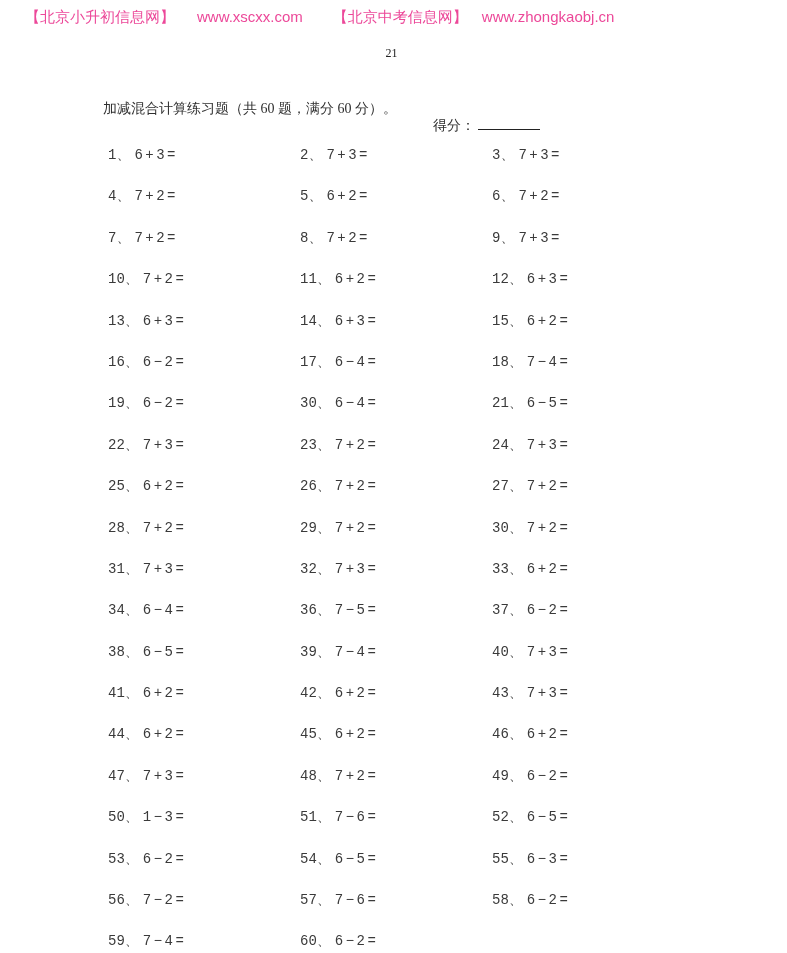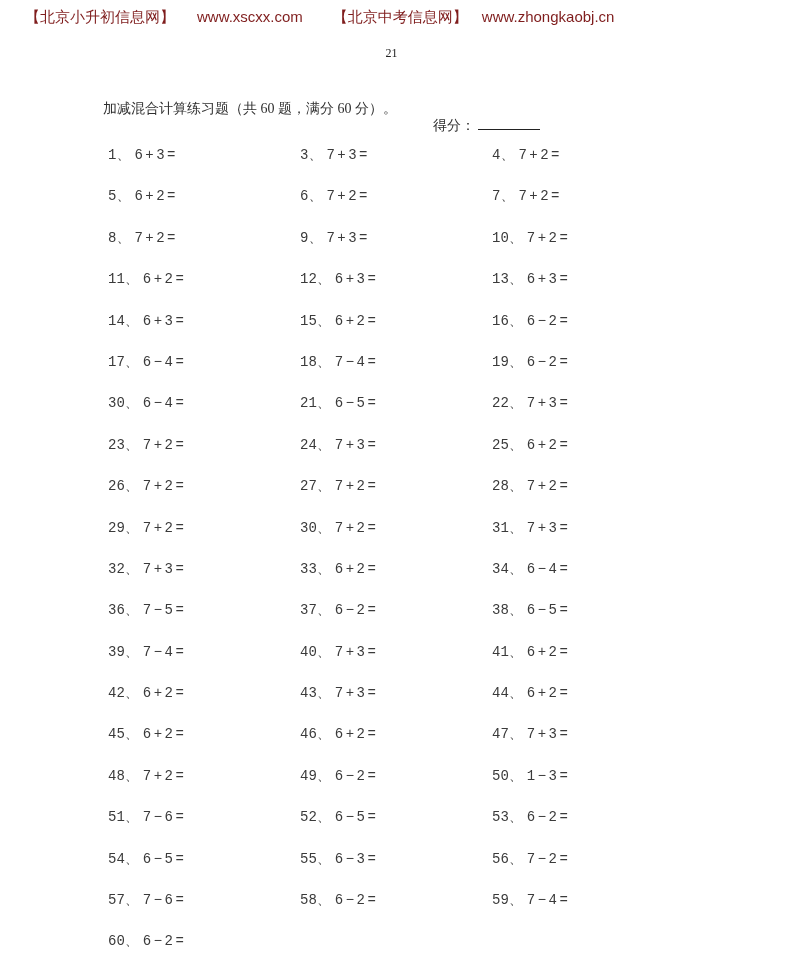--- a/index.html
+++ b/index.html
@@ -75,40 +75,41 @@
     white-space: nowrap;
     padding-top: 5px;
     font-family: Liberation Mono, monospace;
   }
   .problem .p-num { margin-right: 4px; }
   .problem .p-expr { letter-spacing: 2.5px; }
 </style>
 </head>
 <body>
 
-<div class="site-header" style="color: #7f1d1d; justify-content: space-between;">
+<div class="site-header" style="color: #ec4899; justify-content: space-between;">
   <span>【北京小升初信息网】</span>
   <span class="gap-a"></span>
   <span>www.xscxx.com</span>
   <span class="gap-b"></span>
   <span>【北京中考信息网】</span>
   <span class="gap-c"></span>
   <span>www.zhongkaobj.cn</span>
 </div>
 
 <div class="page-number">21</div>
 
 <div class="title-line">加减混合计算练习题（共 60 题，满分 60 分）。</div>
 
 <div class="score-part">
   <span>得分：</span><span class="score-blank"></span>
 </div>
 
 <div class="problems-grid">
     <div class="problem"><span class="p-num">1、</span><span class="p-expr">6+3=</span></div>
+    <div class="problem"><span class="p-num">2、</span><span class="p-expr">7+3=</span></div>
     <div class="problem"><span class="p-num">3、</span><span class="p-expr">7+3=</span></div>
     <div class="problem"><span class="p-num">4、</span><span class="p-expr">7+2=</span></div>
     <div class="problem"><span class="p-num">5、</span><span class="p-expr">6+2=</span></div>
     <div class="problem"><span class="p-num">6、</span><span class="p-expr">7+2=</span></div>
     <div class="problem"><span class="p-num">7、</span><span class="p-expr">7+2=</span></div>
     <div class="problem"><span class="p-num">8、</span><span class="p-expr">7+2=</span></div>
     <div class="problem"><span class="p-num">9、</span><span class="p-expr">7+3=</span></div>
     <div class="problem"><span class="p-num">10、</span><span class="p-expr">7+2=</span></div>
     <div class="problem"><span class="p-num">11、</span><span class="p-expr">6+2=</span></div>
     <div class="problem"><span class="p-num">12、</span><span class="p-expr">6+3=</span></div>

